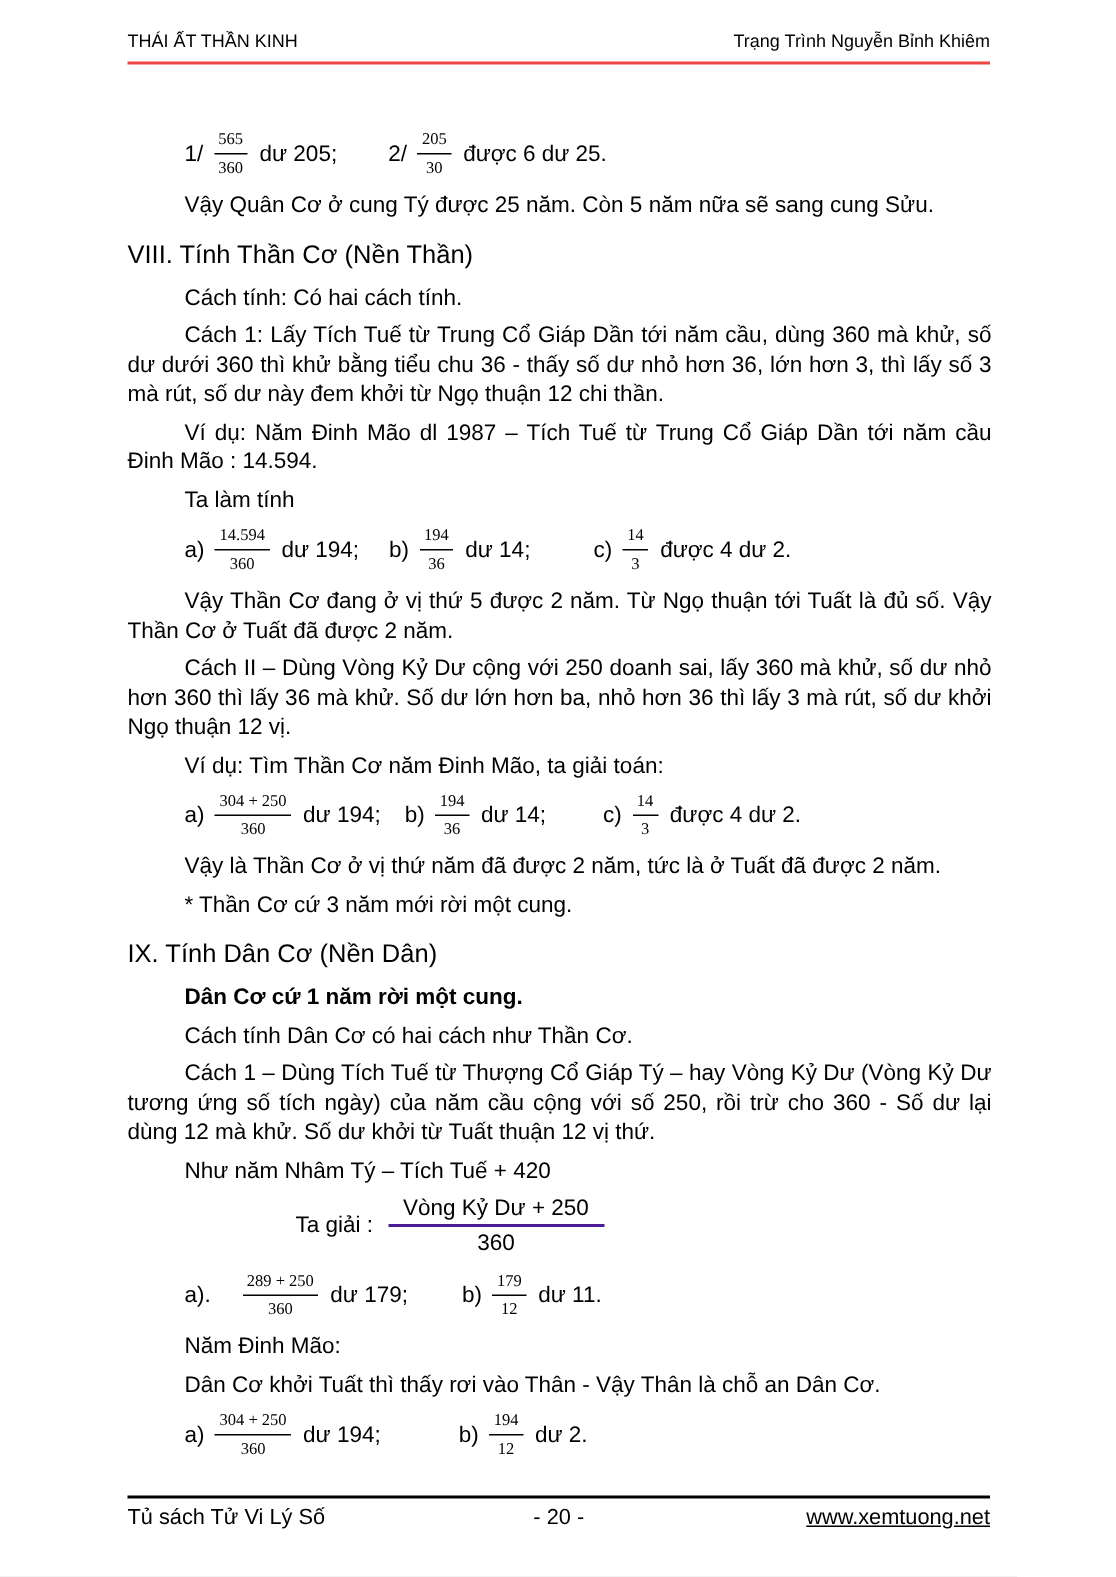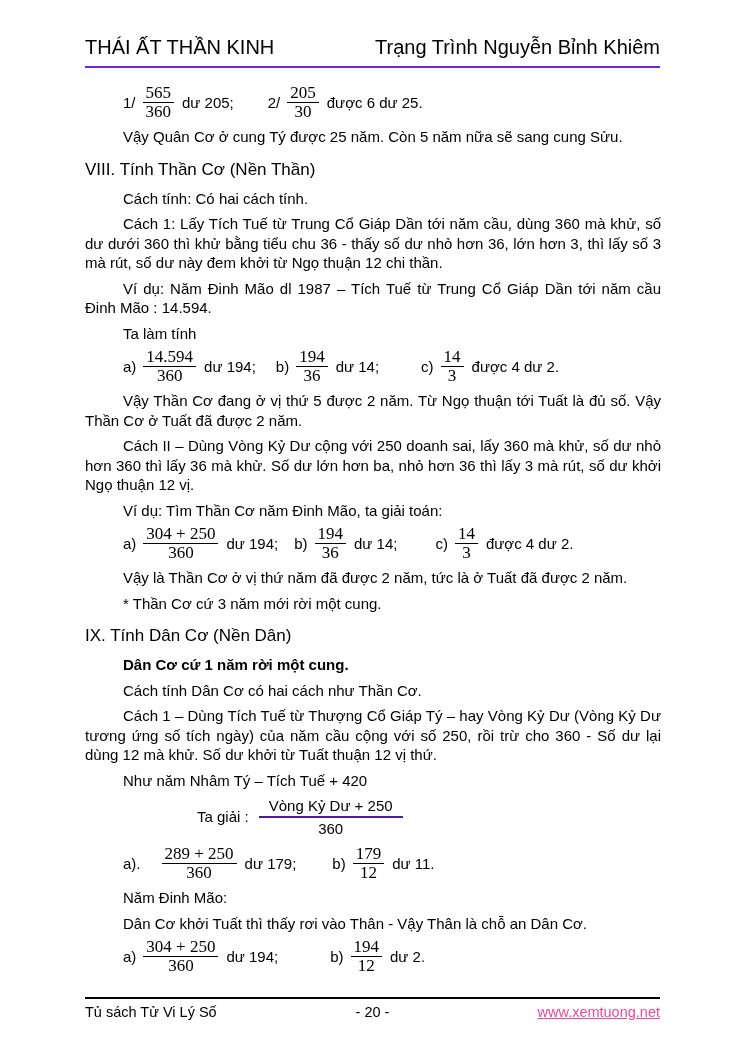--- a/index.html
+++ b/index.html
@@ -4,23 +4,23 @@
 <style>
   html,body { margin:0; padding:0; background:#e8e8e8; }
   .page {
     position:relative; width:744px; height:1051px; margin:0 auto;
     background:#ffffff; color:#000;
     font-family:"Liberation Sans", sans-serif;
     overflow:hidden;
   }
   
   .header {
-    position:absolute; top:36px; left:85px; right:84px;
+    position:absolute; top:20px; left:85px; right:84px;
     display:flex; justify-content:space-between; align-items:flex-end;
-    font-size:20px; padding-bottom:7px; border-bottom:2px solid #6d28d9;
+    font-size:12px; padding-bottom:7px; border-bottom:2px solid #ef4444;
   }
   
   .content {
     position:absolute; top:82px; left:85px; width:576px;
     font-size:15px; line-height:19.5px;
   }
   .content p { margin:0 0 6px 0; text-align:justify; }
   .content p.indent { text-indent:38px; }
   .content p.noj { text-align:left; }
   h2.sec {
@@ -28,21 +28,21 @@
     text-align:left;
   }
   p.subhead { font-weight:bold; margin-left:38px; text-align:left; }
   
   .mathrow { display:flex; align-items:center; margin:3px 0 7px 0; }
   .mitem { display:inline-flex; align-items:center; }
   .mlabel { margin-right:7px; }
   .mafter { margin-left:8px; }
   .frac {
     display:inline-flex; flex-direction:column; align-items:center;
-    font-family:"Liberation Serif", serif; font-size:17px; line-height:16px;
+    font-family:"Liberation Serif", serif; font-size:11px; line-height:16px;
     text-align:center;
   }
   .frac .fnum { display:block; border-bottom:1px solid #000; padding:0 3px 1px 3px; }
   .frac .fden { display:block; padding-top:1px; }
   
   .solve { display:flex; align-items:center; margin:0 0 8px 112px; }
   .solve .mlabel { margin-right:10px; }
   .bigfrac {
     display:inline-flex; flex-direction:column; align-items:center;
     font-size:15px; line-height:19px; text-align:center;
@@ -50,21 +50,21 @@
   .bigfrac .fnum { display:block; border-bottom:2px solid #4c1d95; padding:0 10px 1px 10px; }
   .bigfrac .fden { display:block; padding-top:1px; }
   
   .footer {
     position:absolute; left:85px; right:84px; top:997px;
     border-top:2px solid #000; padding-top:5px;
     display:flex; justify-content:space-between; align-items:flex-start;
     font-size:14.5px;
   }
   .footer .center { position:absolute; left:0; right:0; text-align:center; }
-  .footer a { color:#ec4899; text-decoration:underline; cursor:pointer; position:relative; z-index:1; }
+  .footer a { color:#000000; text-decoration:underline; cursor:pointer; position:relative; z-index:1; }
   .footer .left { position:relative; z-index:1; }
 </style>
 </head>
 <body>
 
 <div class="page">
 
   <div class="header">
     <span>THÁI ẤT THẦN KINH</span>
     <span>Trạng Trình Nguyễn Bỉnh Khiêm</span>

